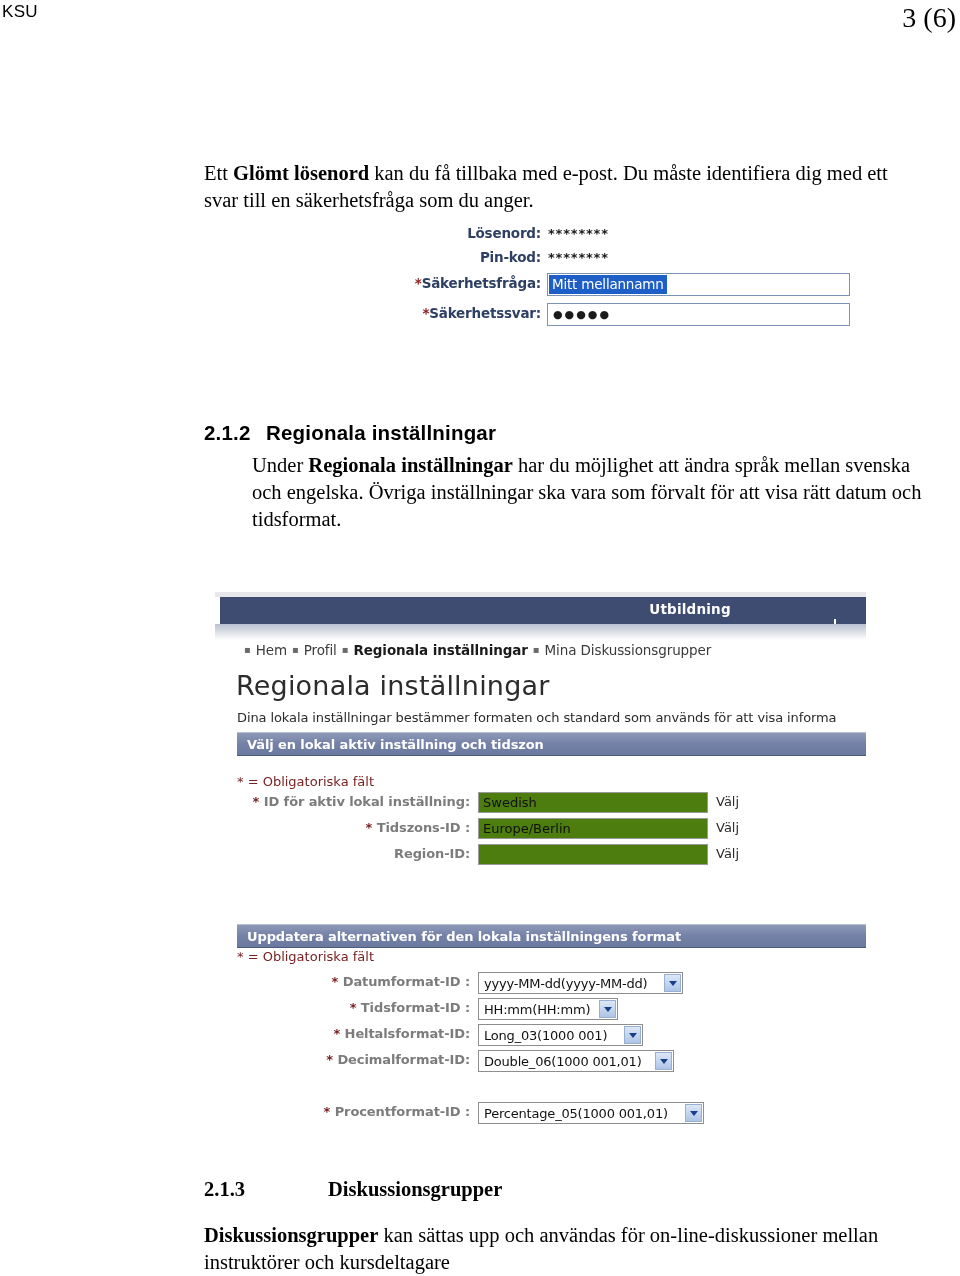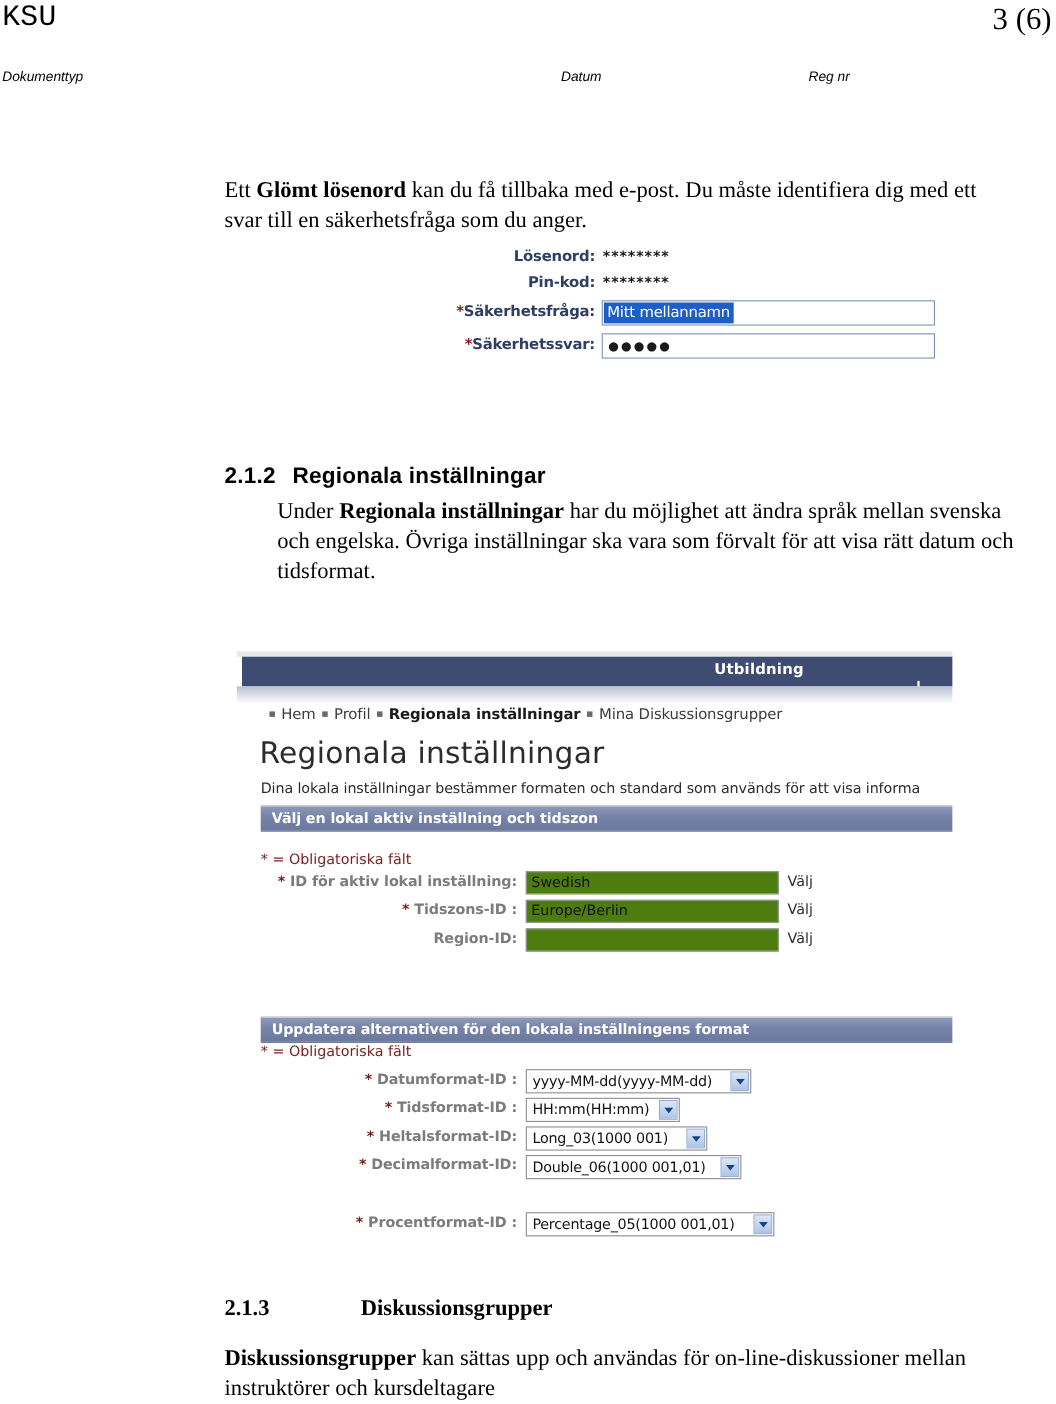--- a/index.html
+++ b/index.html
@@ -17,22 +17,22 @@
   
   .doc-header {
     position: absolute;
     left: 0; top: 0;
     width: 960px;
     height: 110px;
   }
   .doc-header .ksu {
     position: absolute;
     left: 2px; top: 2px;
-    font-family: Liberation Mono, monospace;
-    font-size: 27px;
+    font-family: Liberation Sans, sans-serif;
+    font-size: 17px;
     letter-spacing: .3px;
   }
   .doc-header .pageno {
     position: absolute;
     right: 4px; top: 2px;
     font-family: "Liberation Serif", serif;
     font-size: 28px;
   }
   .meta-row {
     position: absolute;
@@ -345,25 +345,20 @@
     border-right: 4px solid transparent;
     border-top: 5px solid #17408c;
   }
 </style>
 </head>
 <body>
 
 <div class="doc-header">
   <div class="ksu">KSU</div>
   <div class="pageno">3 (6)</div>
-  <div class="meta-row">
-    <span class="m1">Dokumenttyp</span>
-    <span class="m2">Datum</span>
-    <span class="m3">Reg nr</span>
-  </div>
 </div>
 
 <div class="para" id="intro-para">
   <span>Ett </span><b>Glömt lösenord</b><span> kan du få tillbaka med e-post. Du måste identifiera dig med ett svar till en säkerhetsfråga som du anger.</span>
 </div>
 
 <div class="shot-pass">
 
   <div class="pf-row" style="top:0px">
     <div class="pf-label"><span>Lösenord:</span></div>

